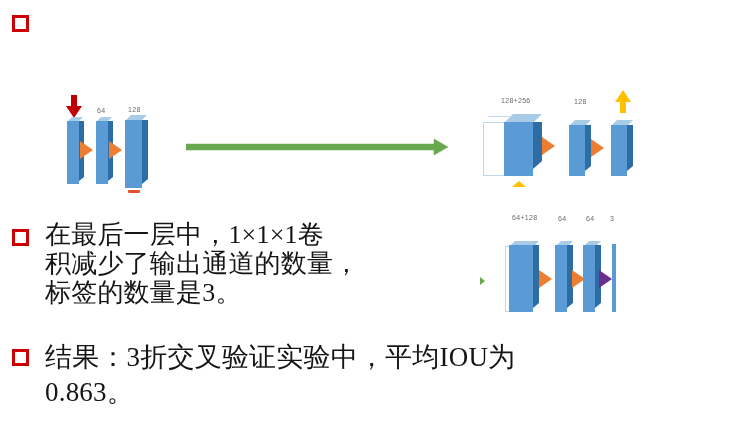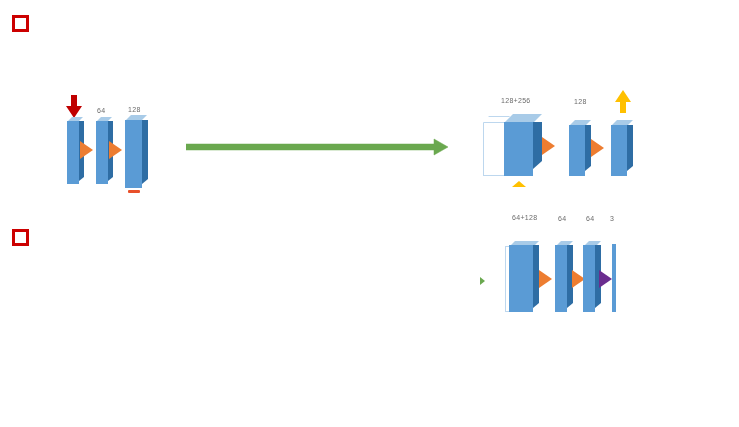--- a/index.html
+++ b/index.html
@@ -219,20 +219,23 @@
       <div class="bar-top" style="left:143px; top:32px; width:22px; height:6px; clip-path:polygon(6px 0,22px 0,16px 6px,0 6px);"></div>
       <div class="bar-plain" style="left:143px; top:37px; width:16px; height:51px;"></div>
       <div class="bar-side" style="left:159px; top:37px; width:6px; height:46px; clip-path:polygon(0 0,6px -5px,6px 41px,0 46px);"></div>
     </div>
 
     <div class="yellow-tri-up" style="left:44px; top:93px;"></div>
   </div>
 
   <div class="bullet-row" id="block-2">
     <div class="bullet-marker"></div>
+    <div class="bullet-text compact">在最后一层中，1×1×1卷
+积减少了输出通道的数量，
+标签的数量是3。</div>
   </div>
 
   <div class="diagram" style="left:450px; top:214px; width:230px; height:100px;">
 
     <div class="label" style="left:62px; top:0px;">64+128</div>
     <div class="label" style="left:108px; top:1px;">64</div>
     <div class="label" style="left:136px; top:1px;">64</div>
     <div class="label" style="left:160px; top:1px;">3</div>
 
     <div class="tri-small-green" style="left:30px; top:63px;"></div>
@@ -261,14 +264,19 @@
       <div class="bar-side" style="left:145px; top:31px; width:6px; height:63px; clip-path:polygon(0 0,6px -5px,6px 58px,0 63px);"></div>
     </div>
 
     <div class="tri-right purple" style="left:149px; top:56px;"></div>
 
     <div>
       <div class="bar-plain" style="left:162px; top:30px; width:4px; height:68px;"></div>
     </div>
   </div>
 
+  <div class="bullet-row" id="block-3">
+    <div class="bullet-marker"></div>
+    <div class="bullet-text">结果：3折交叉验证实验中，平均IOU为
+0.863。</div>
+  </div>
 
 </div>
 
 </body></html>

